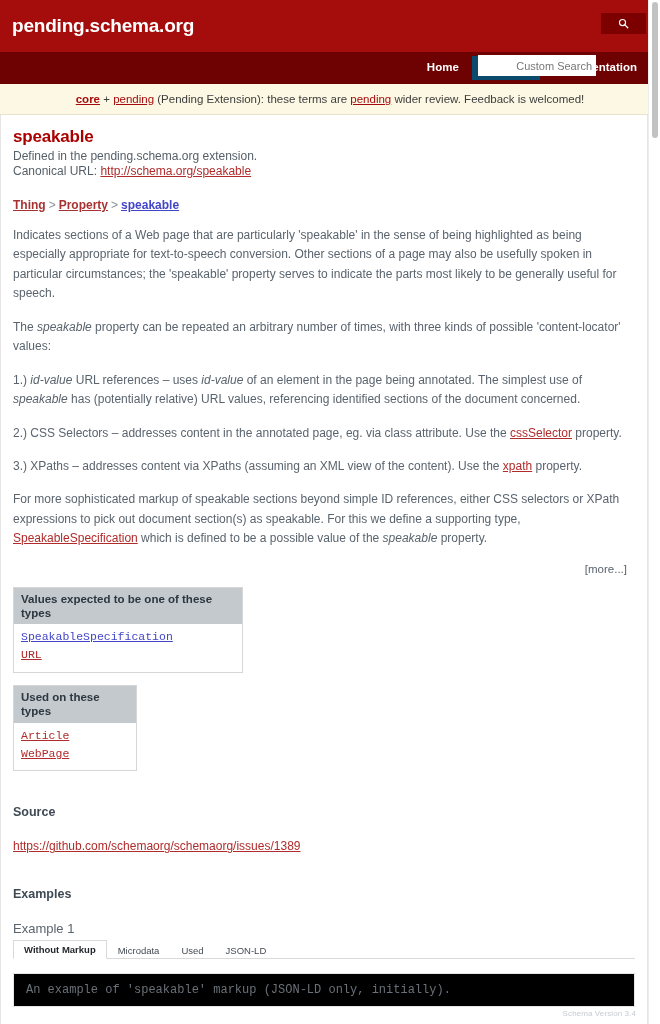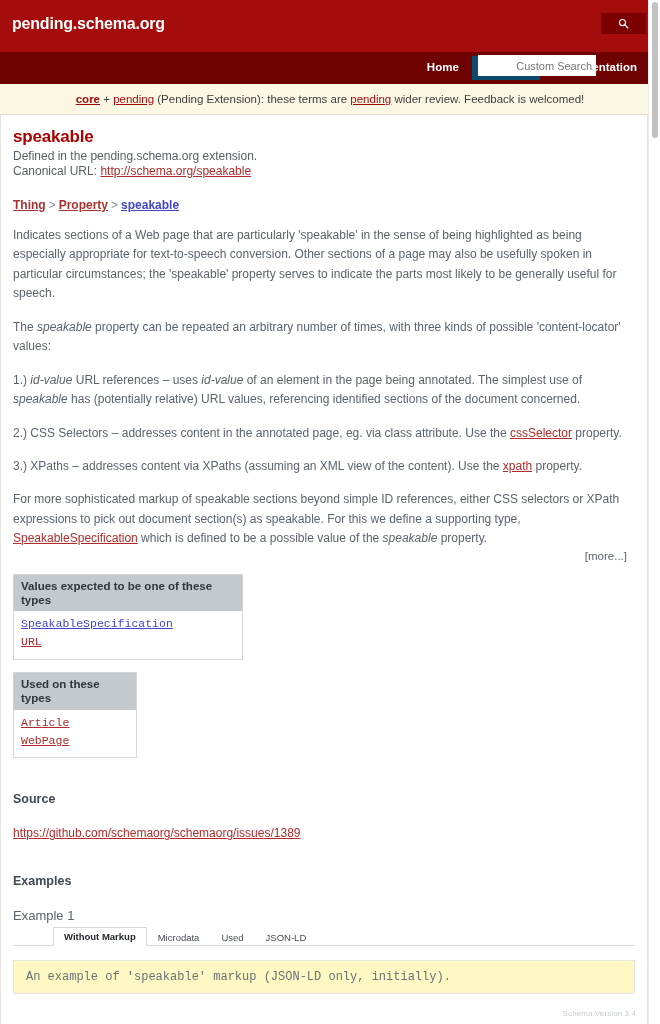--- a/index.html
+++ b/index.html
@@ -22,21 +22,21 @@
   .site-header {
     background: #a50d0d;
     height: 52px;
     position: relative;
   }
   .brand {
     position: absolute;
     left: 12px;
     top: 15px;
     color: #ffffff;
-    font-size: 16px;
+    font-size: 19px;
     font-weight: bold;
     letter-spacing: -0.2px;
   }
   .search-wrap {
     position: absolute;
     right: 14px;
     top: 13px;
     display: flex;
     align-items: stretch;
   }
@@ -172,21 +172,21 @@
   p.body-p {
     margin: 14px 0 0 0;
     font-size: 12px;
     line-height: 1.62;
     color: #5a646e;
   }
   p.body-p em { font-style: italic; }
 
   .more-row {
     text-align: right;
-    margin-top: 1px;
+    margin-top: 14px;
     font-size: 11.5px;
     color: #5a646e;
     padding-right: 8px;
   }
   .more-row a { color: #5a646e; text-decoration: none; cursor: pointer; }
 
   
   .fact-table {
     border: 1px solid #d6d6d6;
     background: #ffffff;
@@ -250,25 +250,24 @@
     position: relative;
     top: 1px;
     white-space: nowrap;
   }
   .tab.active {
     font-weight: bold;
     background: #ffffff;
     border: 1px solid #d9d9d9;
     border-bottom: 1px solid #ffffff;
     color: #1f2429;
-    margin-left: 40px;
   }
 
   .code-block {
-    background: #fef9c3;
+    background: #000000;
     border: 1px solid #e6e6e6;
     margin-top: 14px;
     padding: 9px 10px 9px 12px;
     font-family: "Liberation Mono", monospace;
     font-size: 12px;
     color: #6a7178;
     white-space: pre;
     overflow: hidden;
   }
 

